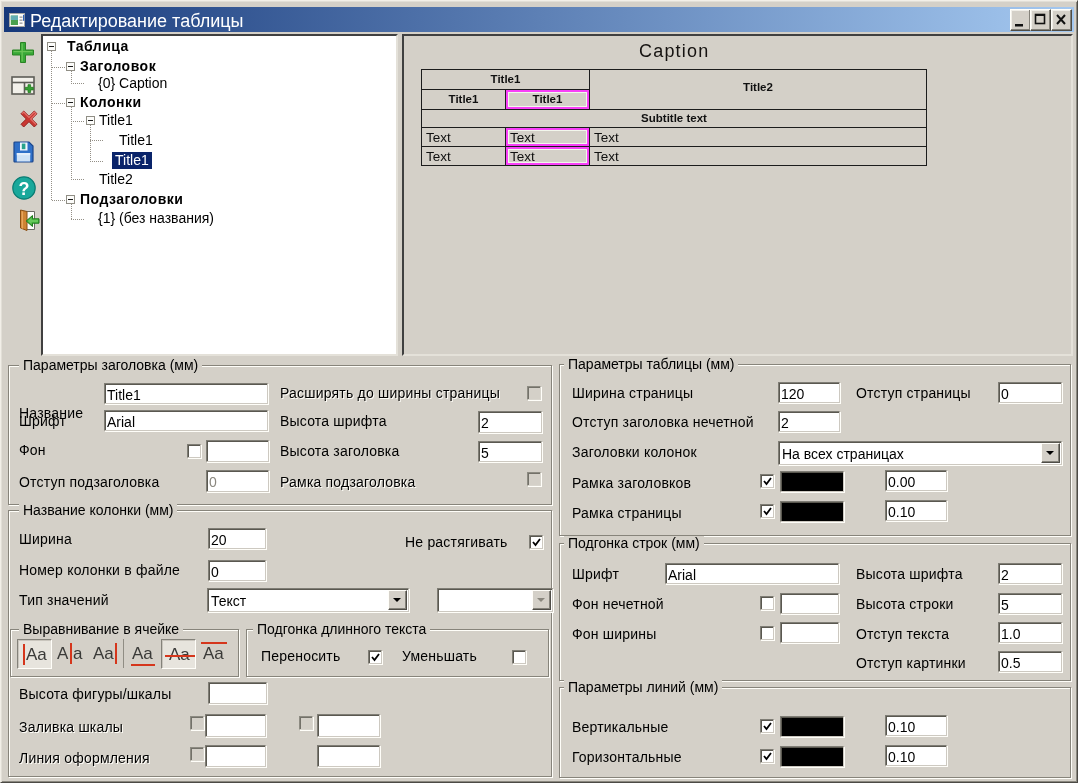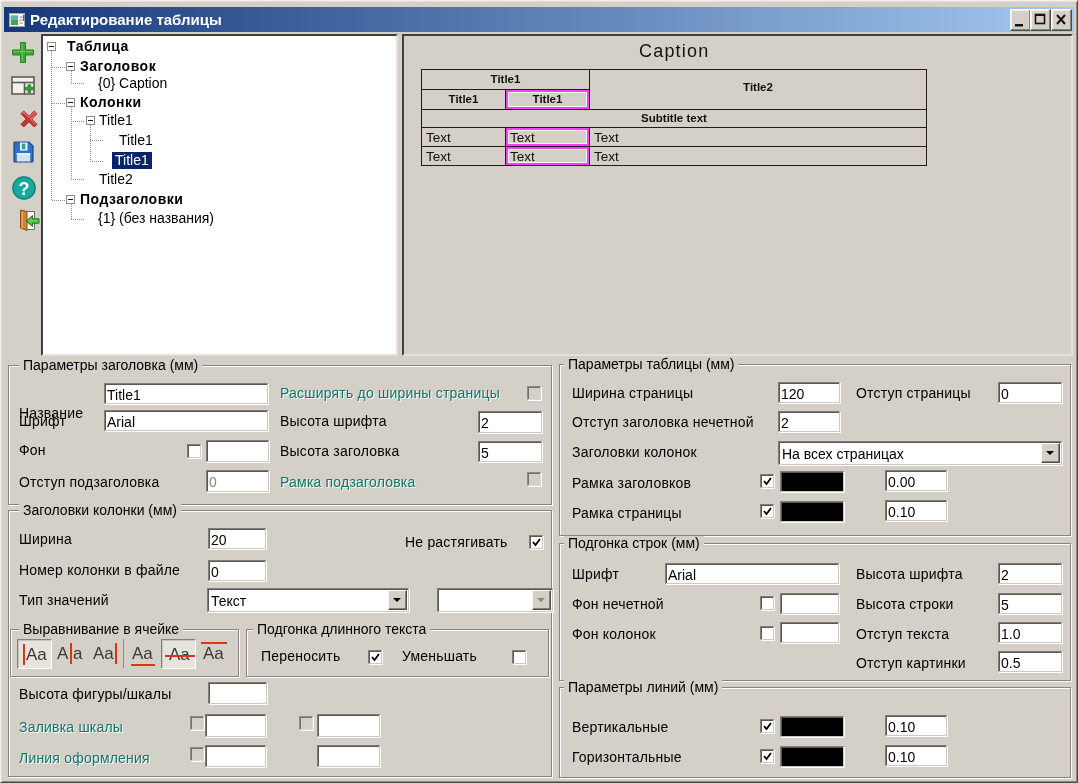--- a/index.html
+++ b/index.html
@@ -1,21 +1,21 @@
 <!DOCTYPE html>
 <html><head><meta charset="utf-8"><style>
 html,body{margin:0;padding:0}
 body{width:1078px;height:783px;background:#d4d0c8;font-family:"Liberation Sans",sans-serif;position:relative;overflow:hidden}
 .abs{position:absolute}
 .win{position:absolute;inset:0;background:#d4d0c8;border:1px solid;border-color:#f2efe8 #4c4a45 #4c4a45 #f2efe8;box-shadow:inset 1px 1px 0 #e2dfd7,inset -1px -1px 0 #8a887f}
 .tbar{position:absolute;left:4px;top:7px;right:4px;height:25px;background:linear-gradient(to right,#16387a,#a4c8f0)}
-.tbar .ttl{position:absolute;left:32px;top:6px;font-size:15px;font-weight:bold;color:#fff;white-space:nowrap}
+.tbar .ttl{position:absolute;left:32px;top:6px;font-size:18px;font-weight:normal;color:#fff;white-space:nowrap}
 .wbtn{position:absolute;top:2px;width:19px;height:20px;background:#d4d0c8;border:1px solid;border-color:#fffef9 #4e4c46 #4e4c46 #fffef9;box-shadow:inset -1px -1px 0 #84827a,inset 1px 1px 0 #f0eee8}
 .lbl{position:absolute;font-size:14px;height:16px;line-height:16px;white-space:nowrap;color:#000;letter-spacing:0.2px}
-.dis{color:#0f766e;text-shadow:1px 1px 0 #fffef9}
+.dis{color:#000000;text-shadow:1px 1px 0 #fffef9}
 .edit{position:absolute;background:#fff;border:1px solid;border-color:#7f7d75 #cdc9c1 #cdc9c1 #7f7d75;box-shadow:inset 1px 1px 0 #5a5850,1px 1px 0 #fffef9;font-size:14px;color:#000;padding:3px 0 0 2px;box-sizing:border-box}
 .sunk{position:absolute;border:1px solid;border-color:#7f7d75 #cdc9c1 #cdc9c1 #7f7d75;box-shadow:inset 1px 1px 0 #5a5850,1px 1px 0 #fffef9;box-sizing:border-box}
 .cb{position:absolute;width:14px;height:14px;background:#fff;border:1px solid;border-color:#7f7d75 #cdc9c1 #cdc9c1 #7f7d75;box-shadow:inset 1px 1px 0 #5a5850,1px 1px 0 #fffef9;box-sizing:border-box}
 .cbd{background:#d4d0c8;border-color:#8d8b82 #d9d6ce #d9d6ce #8d8b82;box-shadow:inset 1px 1px 0 #737169,1px 1px 0 #fffef9}
 .grp{position:absolute;border:1px solid #87847b;box-shadow:inset 1px 1px 0 #fffef9,1px 1px 0 #fffef9}
 .grp>span{position:absolute;top:-8px;left:10px;background:#d4d0c8;padding:0 4px;font-size:14px;line-height:15px;white-space:nowrap}
 .combo{position:absolute;background:#fff;border:1px solid;border-color:#7f7d75 #cdc9c1 #cdc9c1 #7f7d75;box-shadow:inset 1px 1px 0 #5a5850,1px 1px 0 #fffef9;box-sizing:border-box;font-size:14px}
 .combo .txt{position:absolute;left:3px;top:4px;white-space:nowrap}
 .dbtn{position:absolute;right:1px;top:1px;bottom:1px;width:17px;background:#d4d0c8;border:1px solid;border-color:#fffef9 #4e4c46 #4e4c46 #fffef9;box-shadow:inset -1px -1px 0 #84827a}
 .dbtn:after{content:"";position:absolute;left:4px;top:7px;border:4px solid transparent;border-top:4px solid #000}
@@ -161,21 +161,21 @@
 <div class="cb" style="left:187px;top:444px"></div>
 <div class="sunk" style="left:206px;top:440px;width:63px;height:22px;background:#fff"></div>
 <div class="lbl" style="left:280px;top:443px">Высота заголовка</div>
 <div class="edit" style="left:478px;top:441px;width:64px;height:21px">5</div>
 <div class="lbl" style="left:19px;top:474px">Отступ подзаголовка</div>
 <div class="edit" style="left:206px;top:470px;width:63px;height:22px;color:#8a877e">0</div>
 <div class="lbl dis" style="left:280px;top:474px">Рамка подзаголовка</div>
 <div class="cb cbd" style="left:527px;top:472px"></div>
 
 <div class="grp" style="left:8px;top:510px;width:542px;height:265px">
-    <span>Заголовки колонки (мм)</span>
+    <span>Название колонки (мм)</span>
   </div>
 <div class="lbl" style="left:19px;top:531px">Ширина</div>
 <div class="edit" style="left:208px;top:528px;width:58px;height:21px">20</div>
 <div class="lbl" style="left:405px;top:534px">Не растягивать</div>
 <div class="cb" style="left:529px;top:535px">
     <svg class="chk" width="11" height="11">
       <path d="M2 5 L4.5 8 L9 2" stroke="#000" stroke-width="1.8" fill="none"></path>
     </svg>
   </div>
 <div class="lbl" style="left:19px;top:562px">Номер колонки в файле</div>
@@ -276,21 +276,21 @@
   </div>
 <div class="lbl" style="left:572px;top:566px">Шрифт</div>
 <div class="edit" style="left:665px;top:563px;width:174px;height:21px">Arial</div>
 <div class="lbl" style="left:856px;top:566px">Высота шрифта</div>
 <div class="edit" style="left:998px;top:563px;width:64px;height:21px">2</div>
 <div class="lbl" style="left:572px;top:596px">Фон нечетной</div>
 <div class="cb" style="left:760px;top:596px"></div>
 <div class="sunk" style="left:780px;top:593px;width:59px;height:21px;background:#fff"></div>
 <div class="lbl" style="left:856px;top:596px">Высота строки</div>
 <div class="edit" style="left:998px;top:593px;width:64px;height:21px">5</div>
-<div class="lbl" style="left:572px;top:626px">Фон колонок</div>
+<div class="lbl" style="left:572px;top:626px">Фон ширины</div>
 <div class="cb" style="left:760px;top:626px"></div>
 <div class="sunk" style="left:780px;top:622px;width:59px;height:21px;background:#fff"></div>
 <div class="lbl" style="left:856px;top:626px">Отступ текста</div>
 <div class="edit" style="left:998px;top:622px;width:64px;height:21px">1.0</div>
 <div class="lbl" style="left:856px;top:655px">Отступ картинки</div>
 <div class="edit" style="left:998px;top:651px;width:64px;height:21px">0.5</div>
 
 <div class="grp" style="left:559px;top:687px;width:510px;height:89px">
     <span style="left:4px">Параметры линий (мм)</span>
   </div>

